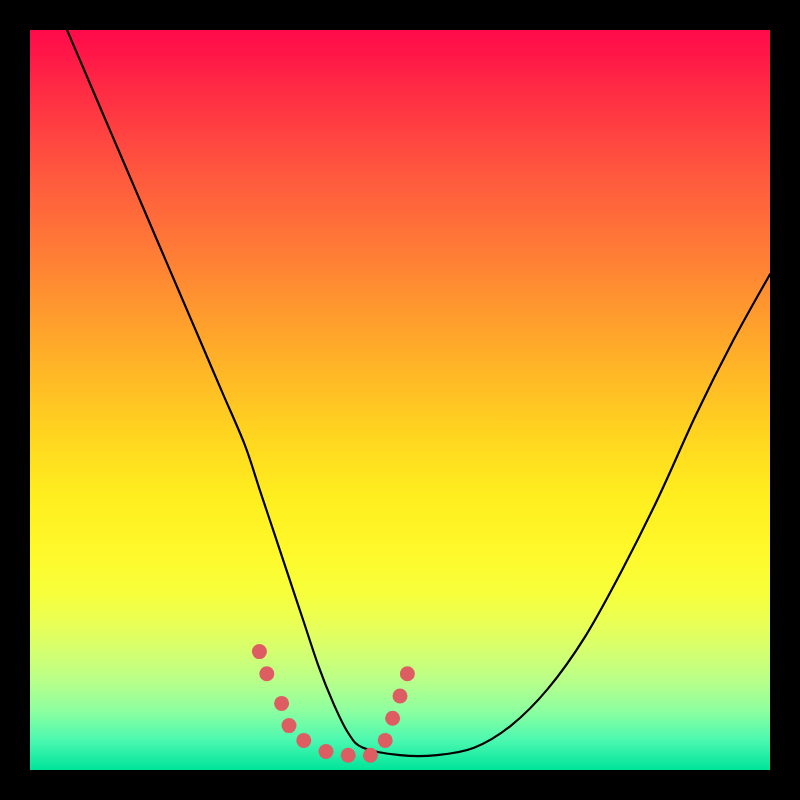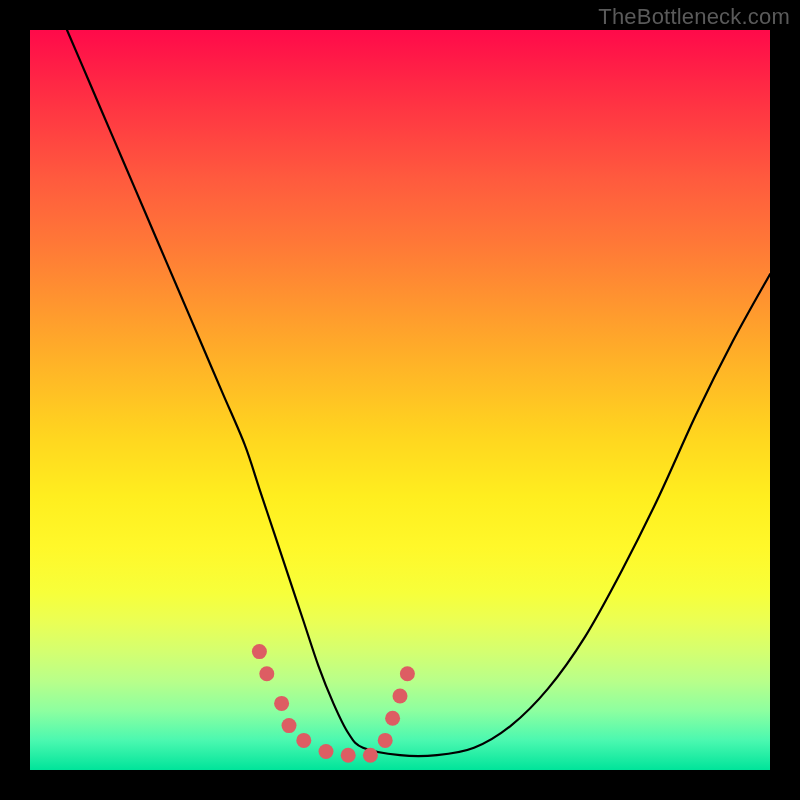--- a/index.html
+++ b/index.html
@@ -65,21 +65,20 @@
     stroke-linejoin: round;
   }
   .marker {
     fill: #dd5d63;
   }
 </style>
 </head>
 <body>
 
 <div class="frame">
-  <div class="watermark">TheBottleneck.com</div>
   <div class="plot">
     <div class="gradient"></div>
     <svg class="chart-svg" viewBox="0 0 740 740" preserveAspectRatio="none">
       <path id="curve-path" class="curve" d="M 37.0 0.0 C 40.7 8.6, 51.8 34.5, 59.2 51.8 C 66.6 69.1, 74.0 86.3, 81.4 103.6 C 88.8 120.9, 96.2 138.1, 103.6 155.4 C 111.0 172.7, 118.4 189.9, 125.8 207.2 C 133.2 224.5, 140.6 241.7, 148.0 259.0 C 155.4 276.3, 162.8 293.5, 170.2 310.8 C 177.6 328.1, 185.0 345.3, 192.4 362.6 C 199.8 379.9, 208.4 398.4, 214.6 414.4 C 220.8 430.4, 224.5 444.0, 229.4 458.8 C 234.3 473.6, 239.3 488.4, 244.2 503.2 C 249.1 518.0, 254.1 532.8, 259.0 547.6 C 263.9 562.4, 268.9 577.2, 273.8 592.0 C 278.7 606.8, 283.7 622.8, 288.6 636.4 C 293.5 650.0, 298.5 662.3, 303.4 673.4 C 308.3 684.5, 313.3 695.6, 318.2 703.0 C 323.1 710.4, 324.4 714.1, 333.0 717.8 C 341.6 721.5, 357.7 724.0, 370.0 725.2 C 382.3 726.4, 394.7 726.4, 407.0 725.2 C 419.3 724.0, 431.7 722.7, 444.0 717.8 C 456.3 712.9, 468.7 705.5, 481.0 695.6 C 493.3 685.7, 505.7 673.4, 518.0 658.6 C 530.3 643.8, 542.7 626.5, 555.0 606.8 C 567.3 587.1, 579.7 563.6, 592.0 540.2 C 604.3 516.8, 616.7 492.1, 629.0 466.2 C 641.3 440.3, 653.7 410.7, 666.0 384.8 C 678.3 358.9, 690.7 334.2, 703.0 310.8 C 715.3 287.4, 733.8 255.3, 740.0 244.2"></path>
       <g id="markers-group">
           <circle cx="229.4" cy="621.6" r="7.5" class="marker"></circle>
           <circle cx="236.8" cy="643.8" r="7.5" class="marker"></circle>
           <circle cx="251.6" cy="673.4" r="7.5" class="marker"></circle>
           <circle cx="259.0" cy="695.6" r="7.5" class="marker"></circle>
           <circle cx="273.8" cy="710.4" r="7.5" class="marker"></circle>

